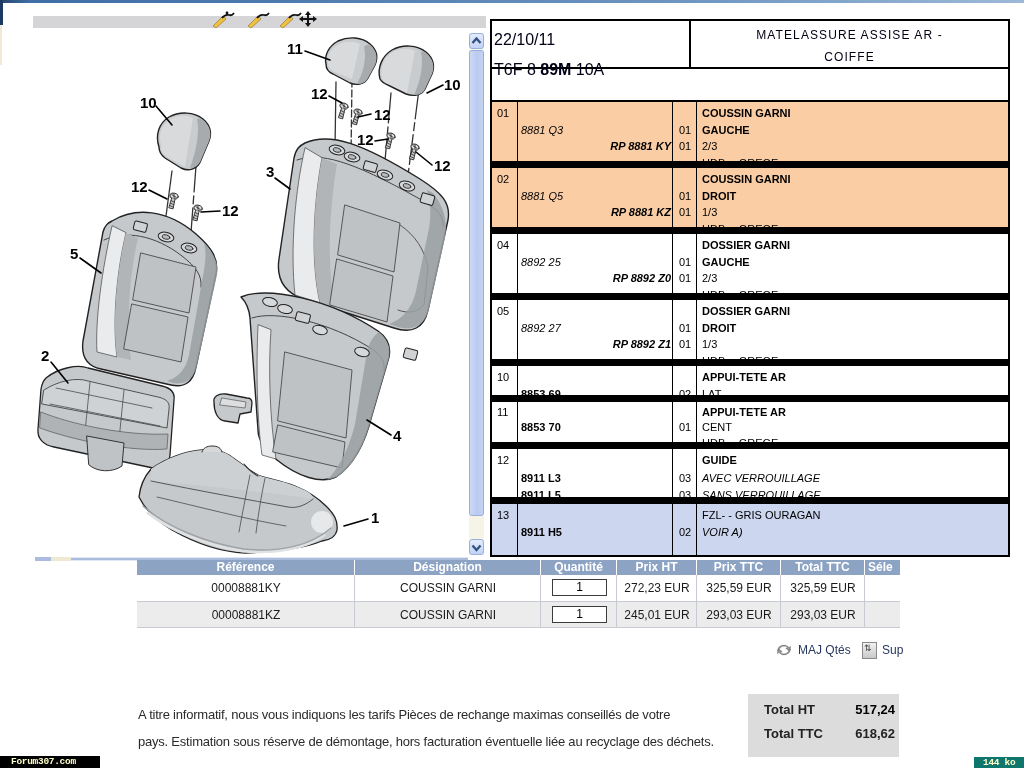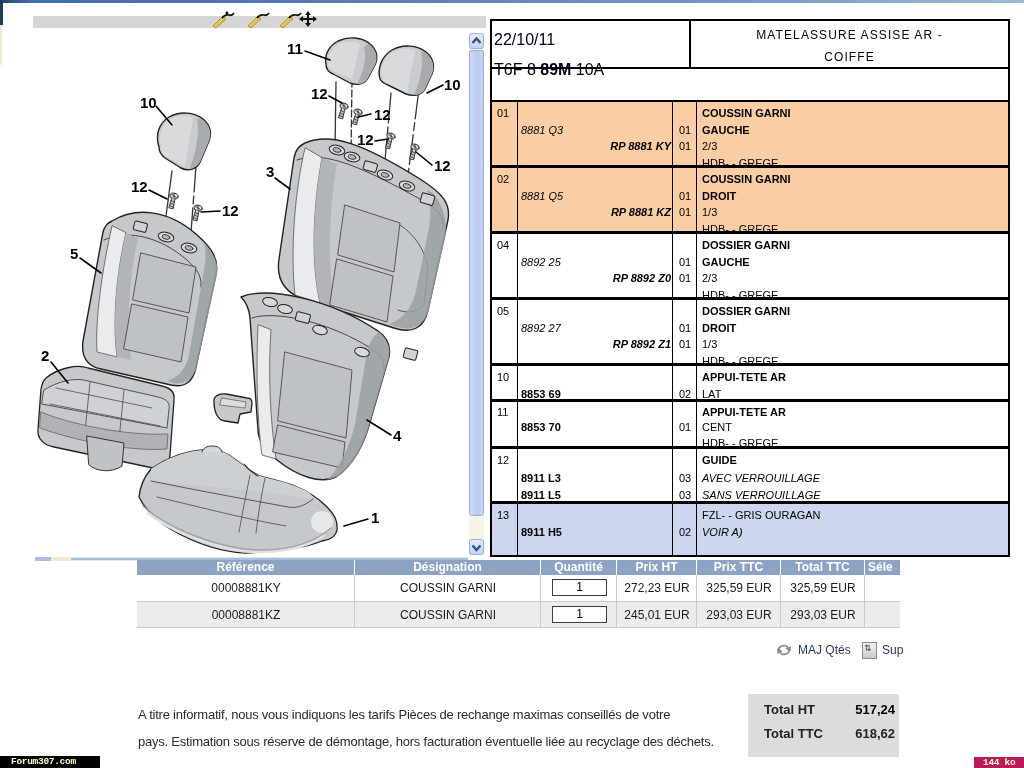--- a/index.html
+++ b/index.html
@@ -9,21 +9,21 @@
   
   #ptable{left:490px;top:19px;width:520px;height:538px;}
   .ln{height:16.5px;line-height:16.5px;font-size:11px;white-space:nowrap;}
   .b{font-weight:bold;}
   .i{font-style:italic;}
   .bi{font-weight:bold;font-style:italic;}
   
   .ph{background:#8ca3c4;color:#fff;font-weight:bold;font-size:12px;text-align:center;
       line-height:15px;position:absolute;top:0;height:15px;box-sizing:border-box;border-right:1px solid #fff;}
   .pc{position:absolute;font-size:12px;color:#1a1a1a;text-align:center;box-sizing:border-box;}
-  .row{position:absolute;left:2px;width:516px;border-bottom:3px solid #000000;box-sizing:border-box;}
+  .row{position:absolute;left:2px;width:516px;border-bottom:7px solid #000000;box-sizing:border-box;}
   .c1{position:absolute;left:0;top:3px;width:24px;padding-left:5px;box-sizing:border-box;}
   .c2{position:absolute;left:25px;top:3px;width:156px;padding-left:4px;padding-right:2px;box-sizing:border-box;}
   .c3{position:absolute;left:180px;top:3px;width:26px;padding-left:7px;box-sizing:border-box;}
   .c4{position:absolute;left:204px;top:3px;width:314px;padding-left:6px;box-sizing:border-box;}
   .ln2{height:15.3px;line-height:15.3px;font-size:11px;white-space:nowrap;}
   .ln3{height:17.6px;line-height:17.6px;font-size:11px;white-space:nowrap;}
 </style>
 </head>
 <body>
 
@@ -444,13 +444,13 @@
 <div class="abs" style="left:138px;top:734px;width:640px;font-size:13px;letter-spacing:-0.22px;white-space:nowrap;color:#2b2b2b;">pays. Estimation sous réserve de démontage, hors facturation éventuelle liée au recyclage des déchets.</div>
 
 <div class="abs" style="left:748px;top:694px;width:151px;height:63px;background:#dcdcdc;">
   <span class="abs b" style="left:16px;top:8px;font-size:13px;color:#222;">Total HT</span>
   <span class="abs b" style="right:4px;top:8px;font-size:13px;color:#000000;">517,24</span>
   <span class="abs b" style="left:16px;top:32px;font-size:13px;color:#222;">Total TTC</span>
   <span class="abs b" style="right:4px;top:32px;font-size:13px;color:#222;">618,62</span>
 </div>
 
 <div class="abs" style="left:0;top:756px;width:100px;height:12px;background:#000;color:#ffffc8;font-family:'Liberation Mono',monospace;font-size:9.5px;font-weight:bold;line-height:12px;padding-left:11px;letter-spacing:-0.3px;box-sizing:border-box;">Forum307.com</div>
-<div class="abs" style="left:974px;top:757px;width:50px;height:11px;background:#be185d;color:#ffffc8;font-family:'Liberation Mono',monospace;font-size:9.5px;font-weight:bold;line-height:11px;padding-left:9px;letter-spacing:-0.3px;box-sizing:border-box;">144 ko</div>
+<div class="abs" style="left:974px;top:757px;width:50px;height:11px;background:#0f766e;color:#ffffc8;font-family:'Liberation Mono',monospace;font-size:9.5px;font-weight:bold;line-height:11px;padding-left:9px;letter-spacing:-0.3px;box-sizing:border-box;">144 ko</div>
 
 </body></html>

